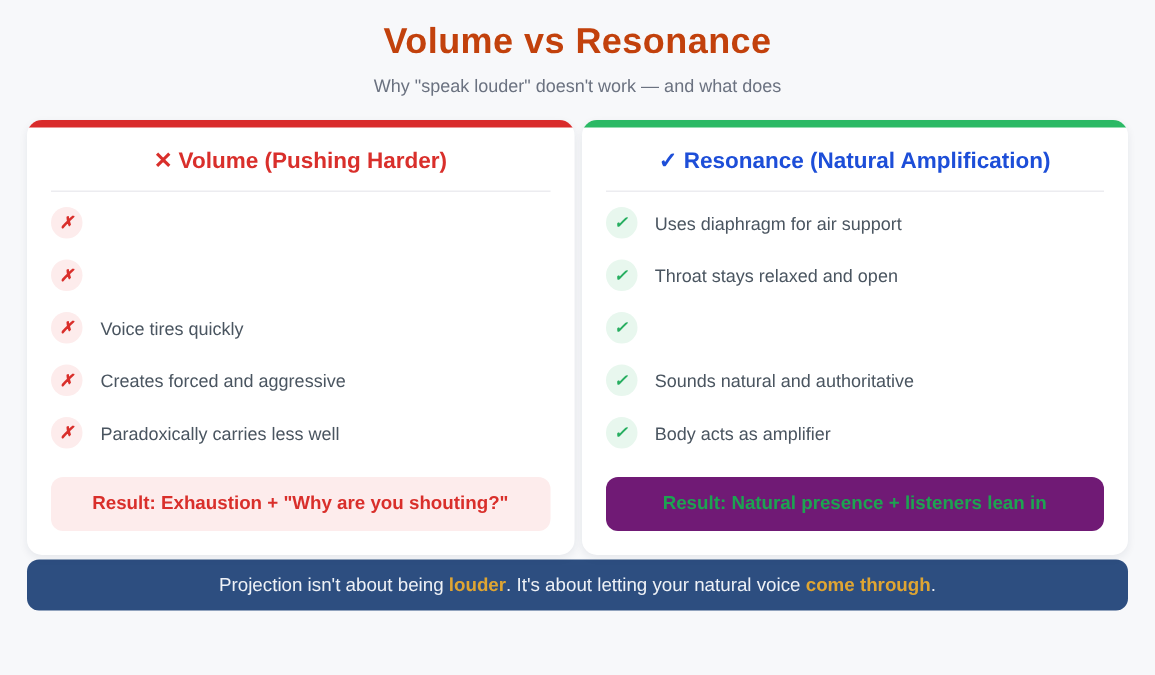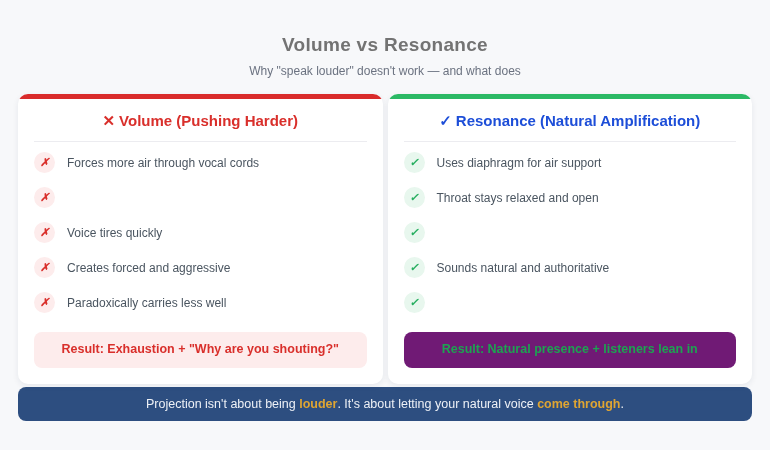--- a/index.html
+++ b/index.html
@@ -7,25 +7,25 @@
   body {
     background: #f7f8fa;
     font-family: "Liberation Sans", sans-serif;
     color: #4a5560;
     overflow: hidden;
   }
   .page { padding: 14px 18px 0; }
 
   .page-title {
     text-align: center;
-    font-size: 19px;
+    font-size: 24px;
     font-weight: bold;
-    color: #737373;
+    color: #c2410c;
     letter-spacing: 0.3px;
-    margin-top: 20px;
+    margin-top: 0;
   }
   .page-subtitle {
     text-align: center;
     font-size: 12px;
     color: #6b7280;
     margin-top: 8px;
     margin-bottom: 16px;
   }
 
   .cards { display: flex; gap: 5px; align-items: stretch; }
@@ -116,21 +116,20 @@
 
     <div class="card card--bad">
       <div class="card-accent"></div>
       <div class="card-title">
         <span class="title-icon">✕</span><span>Volume (Pushing Harder)</span>
       </div>
       <div class="card-divider"></div>
       <ul class="item-list">
         <li class="list-item">
           <span class="item-icon">✗</span>
-          <span class="list-item-label">Forces more air through vocal cords</span>
         </li>
         <li class="list-item">
           <span class="item-icon">✗</span>
         </li>
         <li class="list-item">
           <span class="item-icon">✗</span>
           <span class="list-item-label">Voice tires quickly</span>
         </li>
         <li class="list-item">
           <span class="item-icon">✗</span>
@@ -161,20 +160,21 @@
         </li>
         <li class="list-item">
           <span class="item-icon">✓</span>
         </li>
         <li class="list-item">
           <span class="item-icon">✓</span>
           <span class="list-item-label">Sounds natural and authoritative</span>
         </li>
         <li class="list-item">
           <span class="item-icon">✓</span>
+          <span class="list-item-label">Body acts as amplifier</span>
         </li>
       </ul>
       <div class="result-badge">Result: Natural presence + listeners lean in</div>
     </div>
 
   </div>
 
   <div class="summary-banner">
     <span>Projection isn't about being </span><span class="highlight">louder</span><span>. It's about letting your natural voice </span><span class="highlight">come through</span><span>.</span>
   </div>

